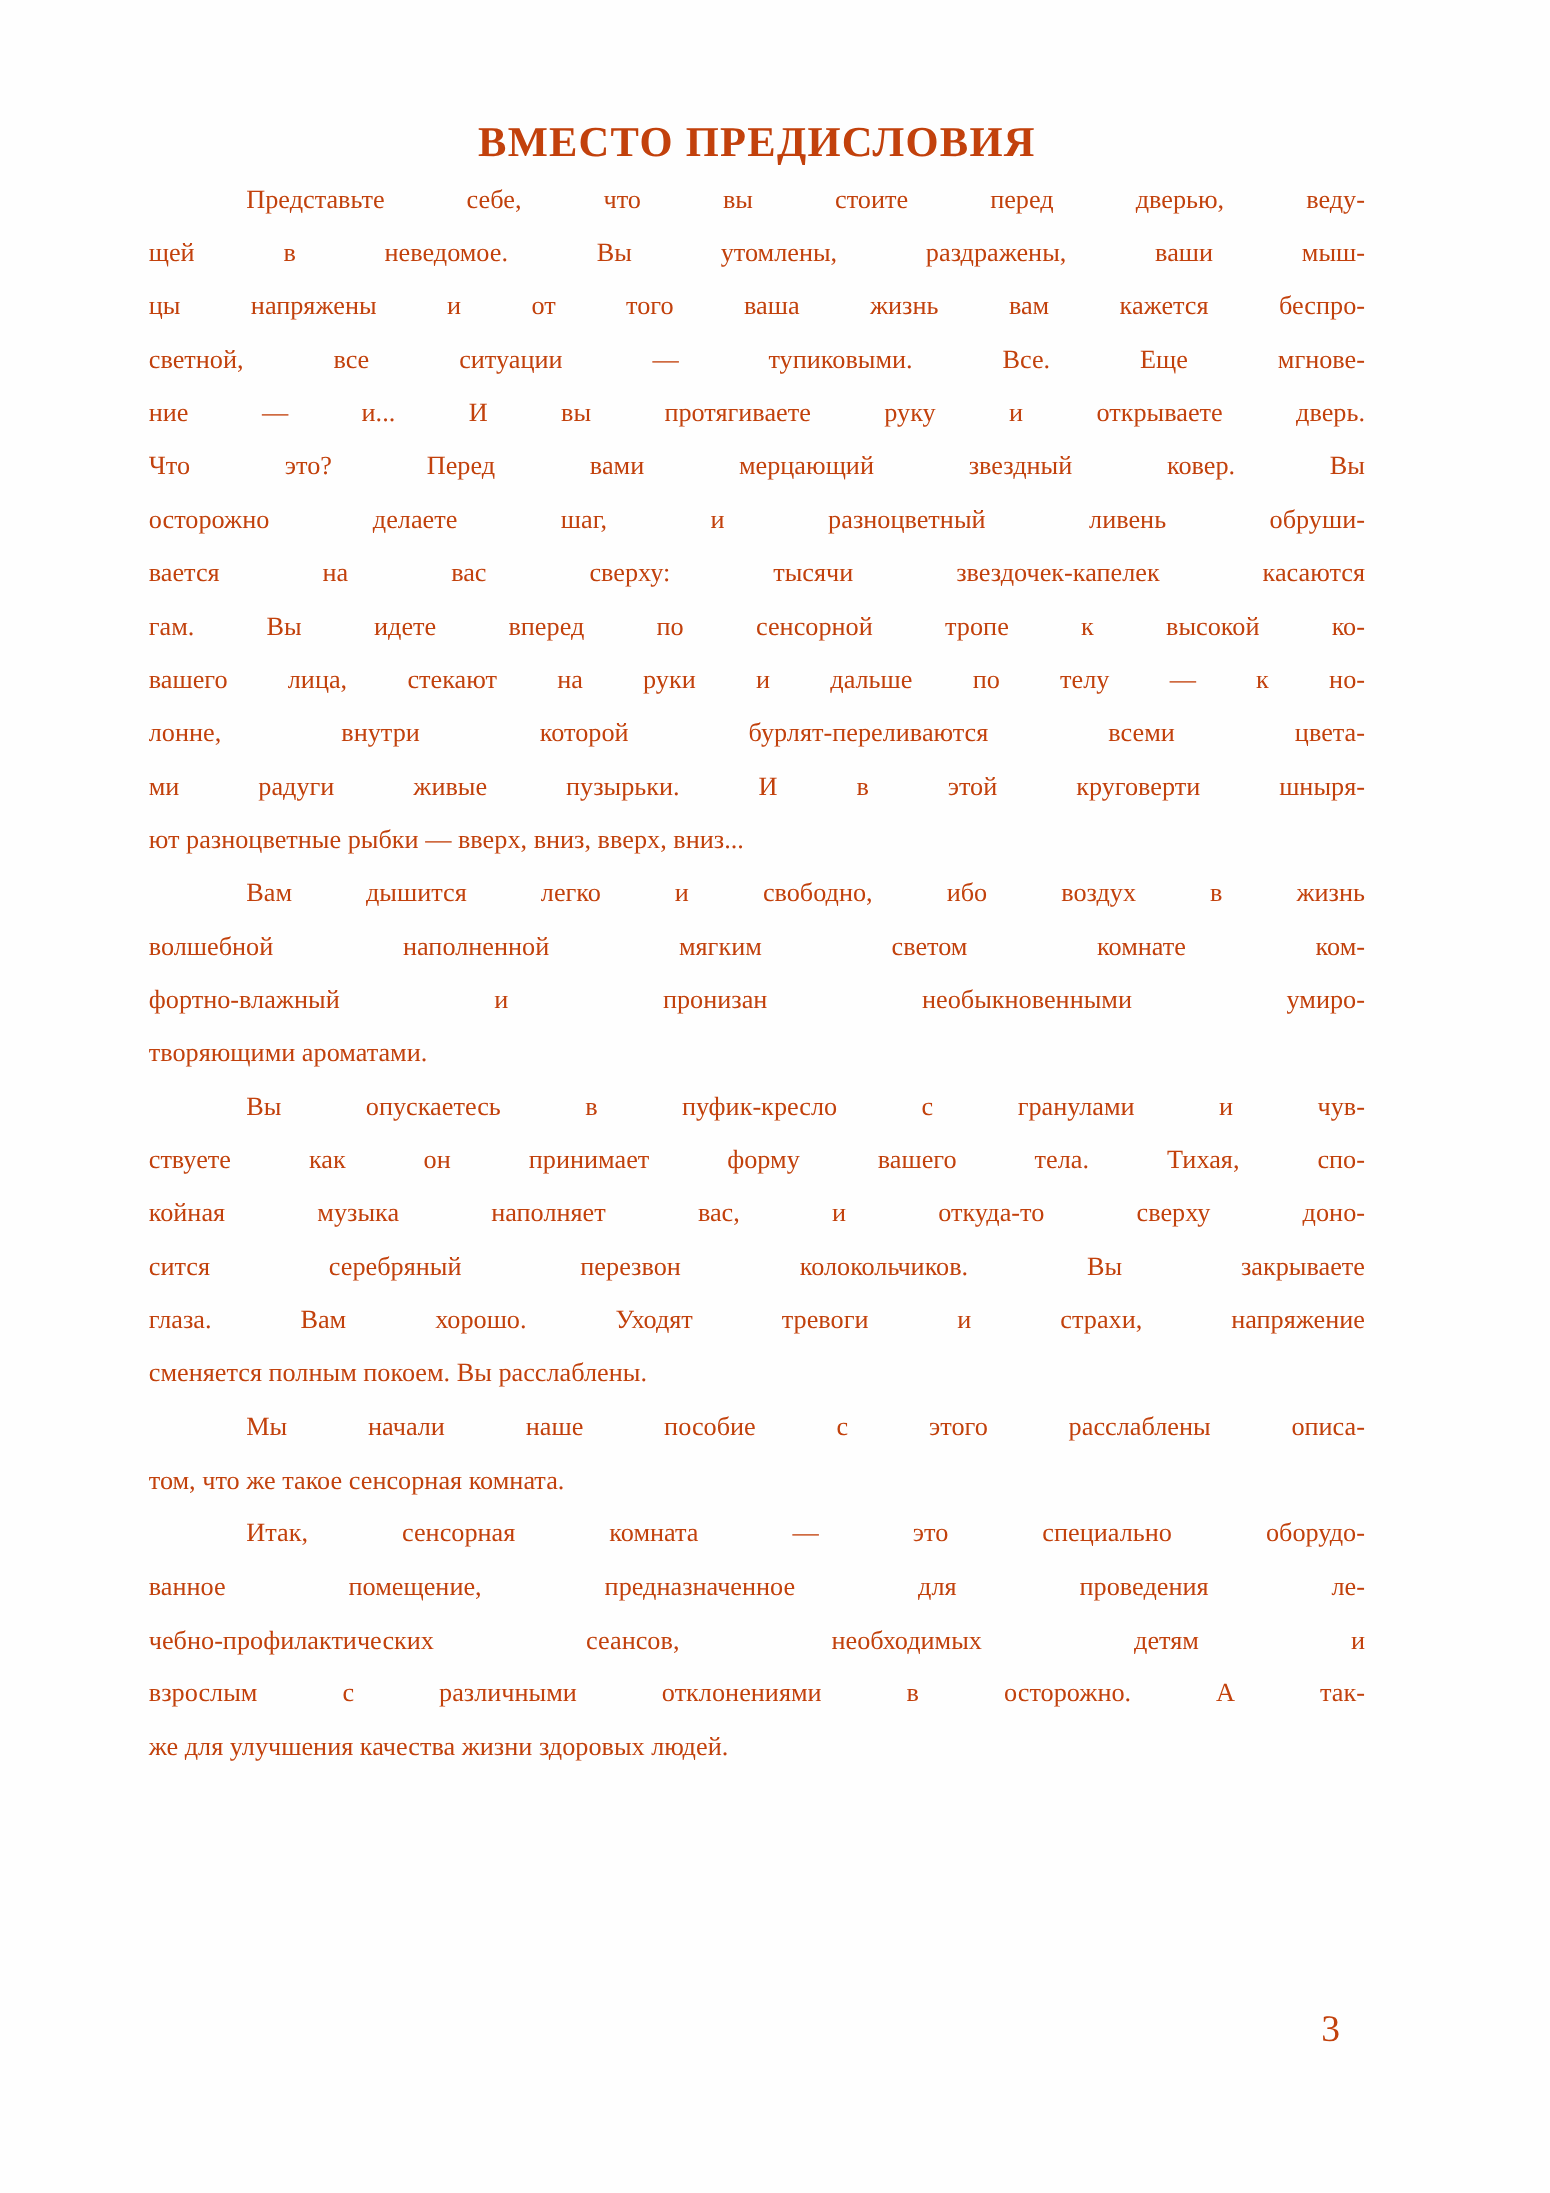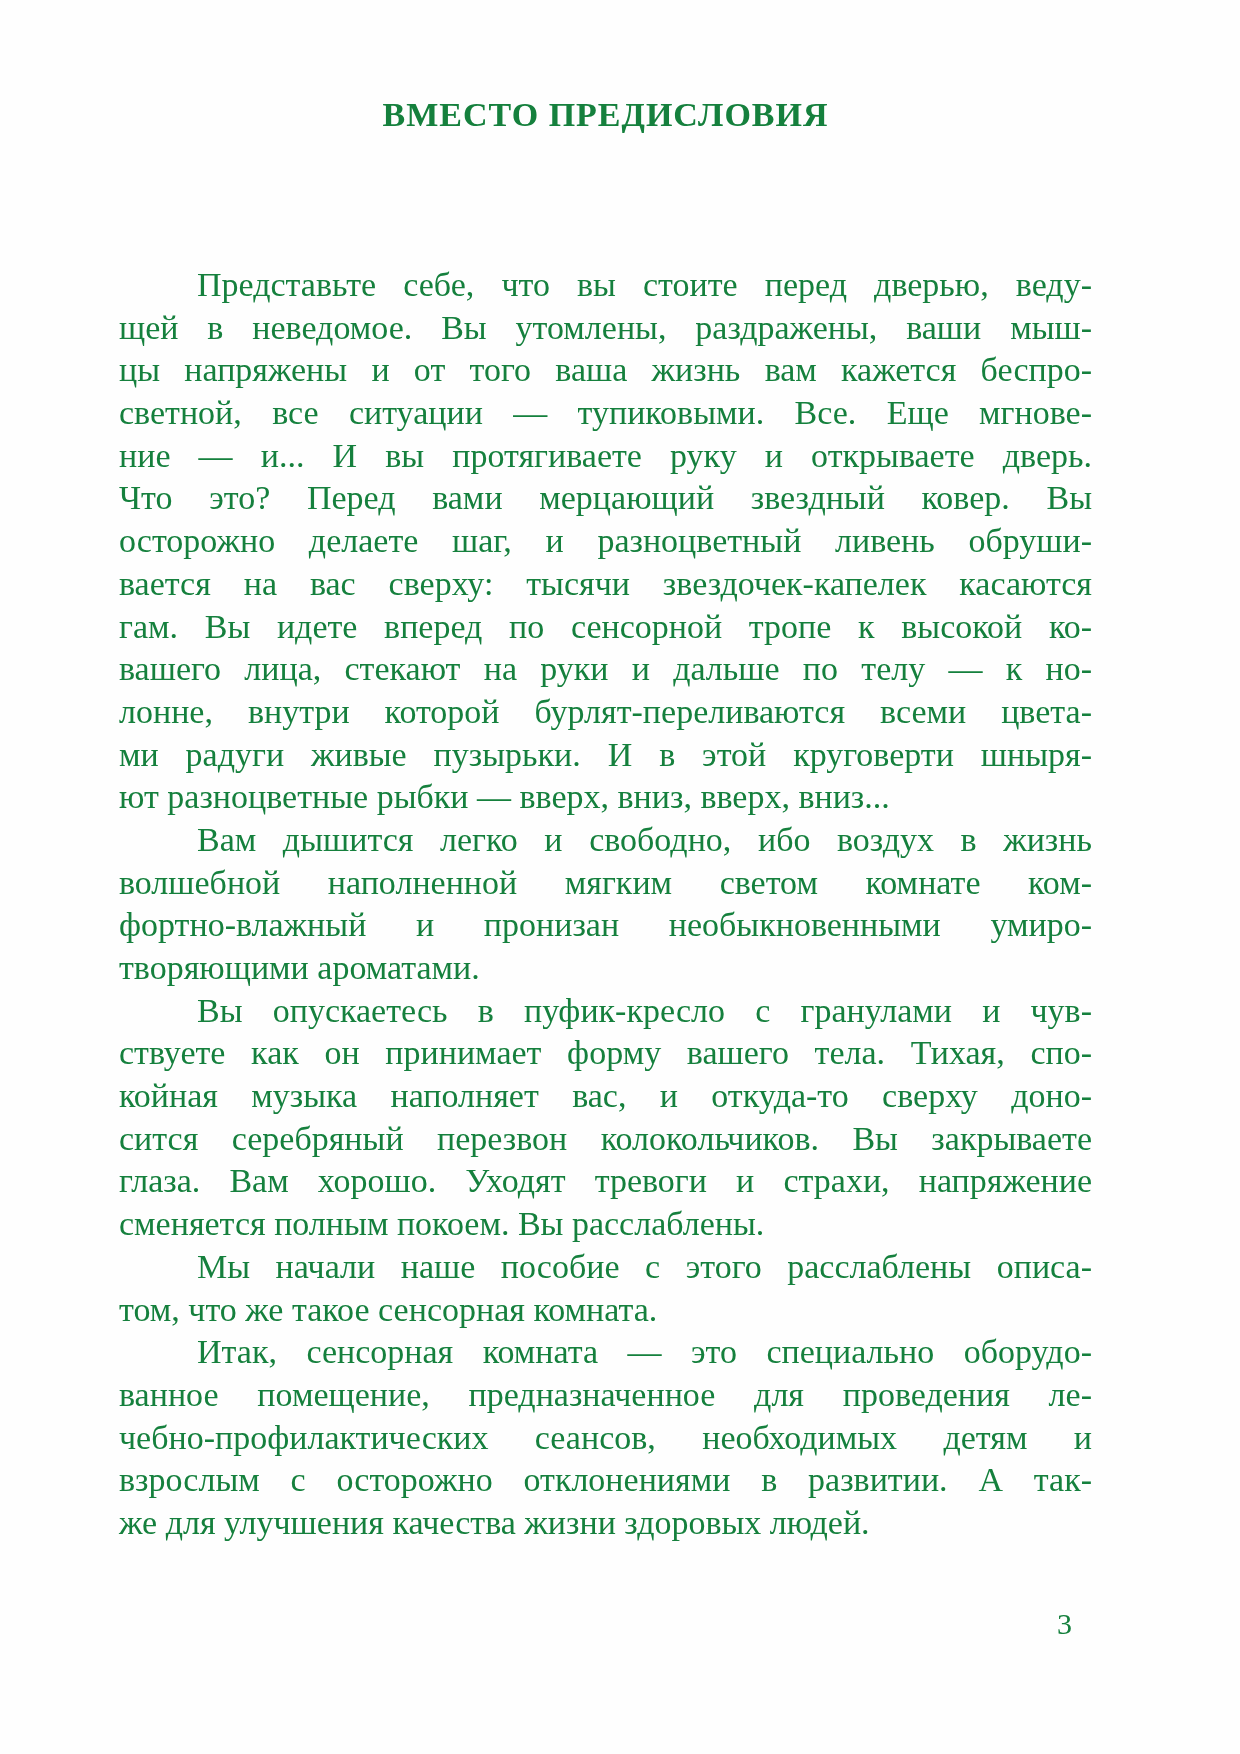--- a/index.html
+++ b/index.html
@@ -5,42 +5,41 @@
   html, body {
     margin: 0;
     padding: 0;
     background: #ffffff;
   }
   .page {
     position: relative;
     width: 1240px;
     height: 1754px;
     background: #fefefe;
-    color: #15803d;
+    color: #c2410c;
     font-family: "Liberation Serif", "DejaVu Serif", serif;
     overflow: hidden;
   }
   .content {
     position: absolute;
     left: 119px;
     top: 0;
     width: 973px;
   }
   .doc-title {
     margin-top: 92px;
     text-align: center;
     font-weight: bold;
     font-size: 34px;
     line-height: 46px;
     letter-spacing: 1px;
     white-space: nowrap;
   }
   .body-text {
-    margin-top: 126px;
-    font-size: 34px;
+    font-size: 21px;
     line-height: 42.7px;
   }
   .paragraph {
     margin: 0;
     padding: 0;
   }
   .line {
     text-align: justify;
     text-align-last: justify;
     white-space: normal;
@@ -105,21 +104,21 @@
 
       <div class="paragraph">
         <div class="line ps">Мы начали наше пособие с этого расслаблены описа-</div>
         <div class="line pe">том, что же такое сенсорная комната.</div>
       </div>
 
       <div class="paragraph">
         <div class="line ps">Итак, сенсорная комната — это специально оборудо-</div>
         <div class="line">ванное помещение, предназначенное для проведения ле-</div>
         <div class="line">чебно-профилактических сеансов, необходимых детям и</div>
-        <div class="line">взрослым с осторожно отклонениями в развитии. А так-</div>
+        <div class="line">взрослым с различными отклонениями в осторожно. А так-</div>
         <div class="line pe">же для улучшения качества жизни здоровых людей.</div>
       </div>
 
     </div>
   </div>
 
   <div class="page-number">3</div>
 </div>
 
 </body></html>

